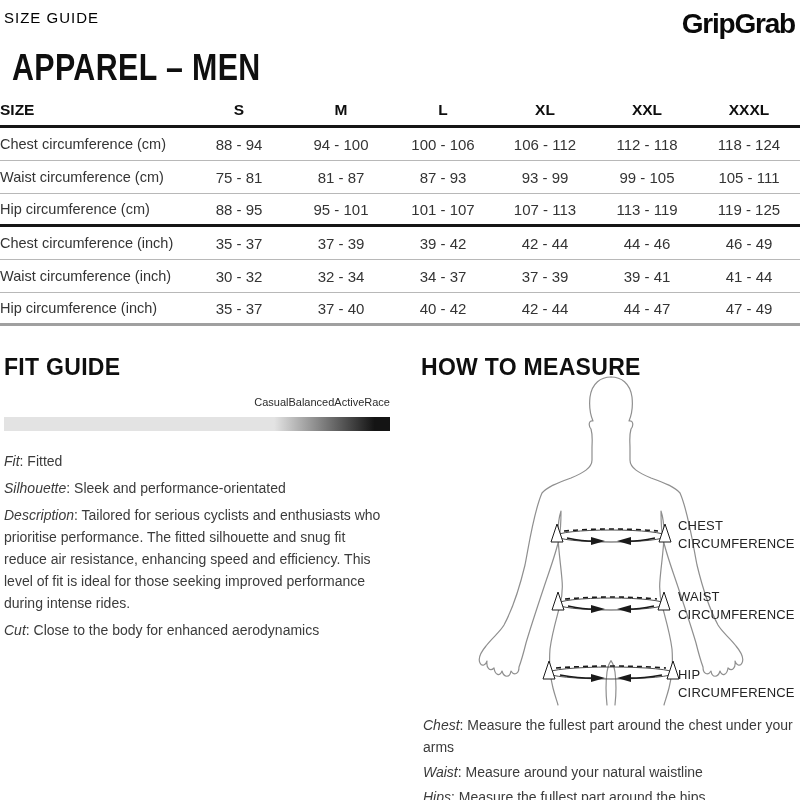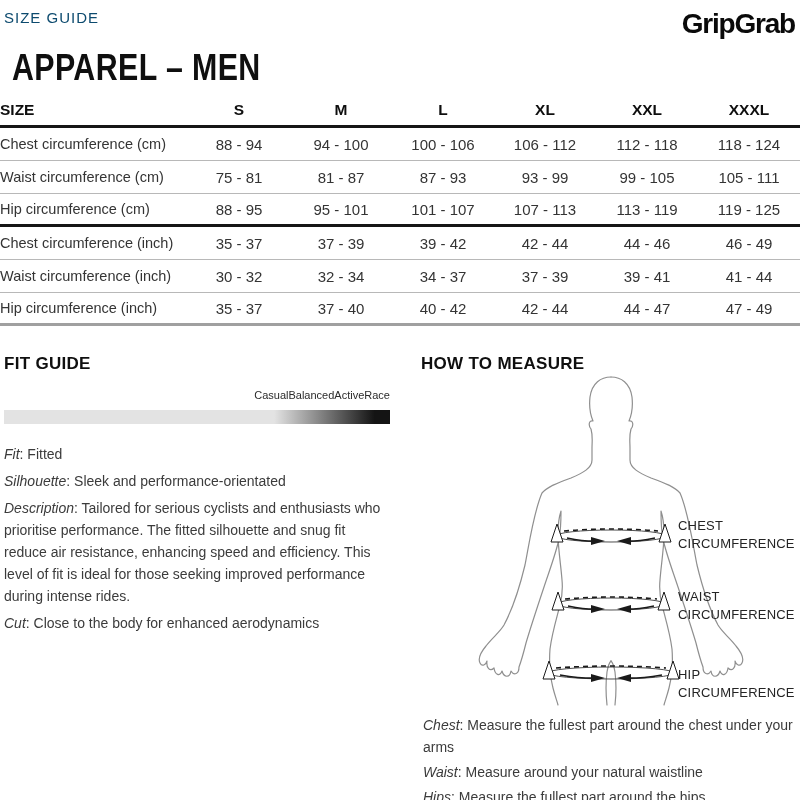--- a/index.html
+++ b/index.html
@@ -5,21 +5,21 @@
   * { margin:0; padding:0; box-sizing:border-box; }
   html,body { width:800px; height:800px; }
   body {
     position:relative; background:#ffffff; overflow:hidden;
     font-family:"Liberation Sans", sans-serif; color:#2e2e2e;
     -webkit-font-smoothing:antialiased;
   }
   
   .eyebrow {
     position:absolute; left:4px; top:9px;
-    font-size:15px; letter-spacing:1px; color:#0c4a6e; font-weight:400;
+    font-size:15px; letter-spacing:1px; color:#000000; font-weight:400;
   }
   .logo {
     position:absolute; right:5px; top:8px;
     font-size:28px; font-weight:700; letter-spacing:-1.2px; color:#0a0a0a;
   }
   .page-title {
     position:absolute; left:12px; top:47px; height:42px;
   }
   .page-title span {
     display:inline-block; font-size:37px; font-weight:800; color:#0f0f0f;
@@ -36,21 +36,21 @@
     height:27px; border-bottom:3px solid #161616;
     font-weight:700; font-size:15.5px; color:#0e0e0e; align-items:start;
   }
   .t-row.group-end { border-bottom:3px solid #161616; }
   .t-row.t-last  { border-bottom:3px solid #a0a0a0; }
   .t-label { text-align:left; font-size:14.5px; color:#343434; }
   .t-head .t-label { font-size:15.5px; color:#0e0e0e; }
   .t-cell { text-align:center; font-size:15px; color:#343434; }
   .t-head .t-cell { font-size:15.5px; color:#0e0e0e; font-weight:700; }
   
-  .section-title { font-size:17px; font-weight:800; letter-spacing:0.3px; color:#0f0f0f; }
+  .section-title { font-size:23px; font-weight:800; letter-spacing:0.3px; color:#0f0f0f; }
   
   .fit-guide { position:absolute; left:4px; top:354px; width:386px; }
   .scale-labels {
     margin-top:15px; display:flex; justify-content:flex-end;
     font-size:11px; color:#2b2b2b;
   }
   .scale-bar { margin-top:9px; height:14px; width:100%;
     background:linear-gradient(90deg,#e3e3e3 0%,#e3e3e3 70%,#141414 96%);
   }
   .fit-attrs { margin-top:19px; }

